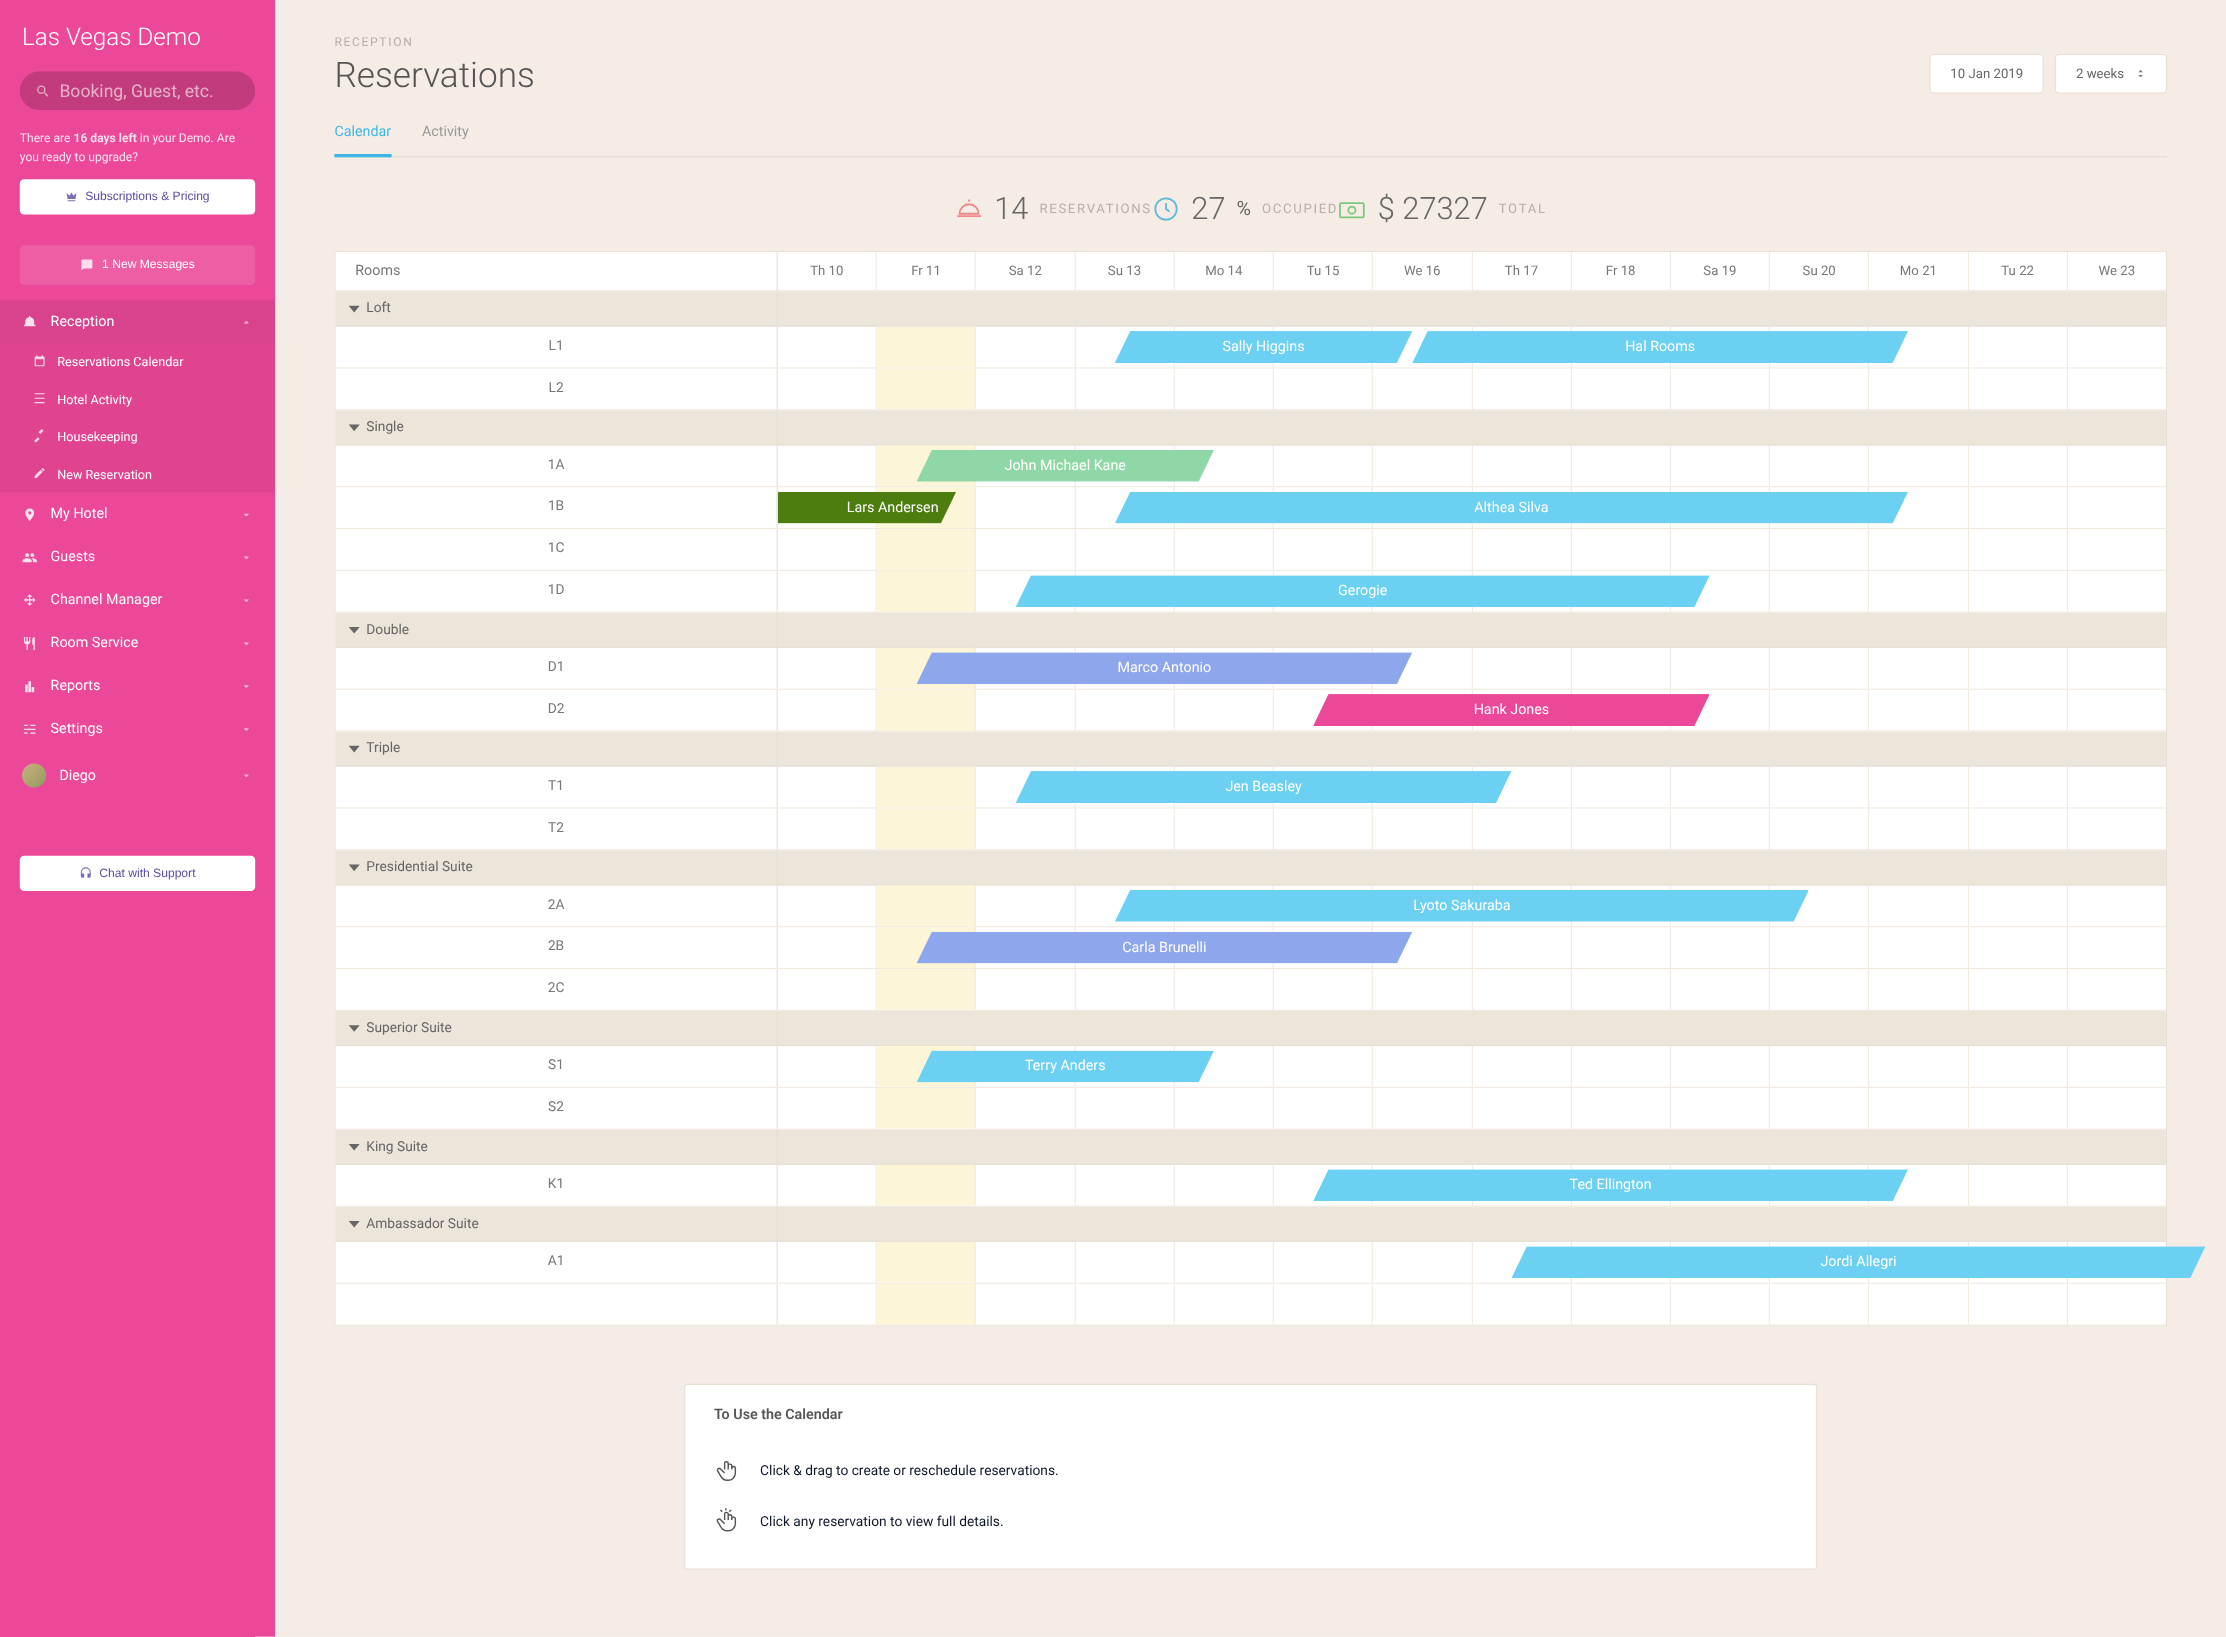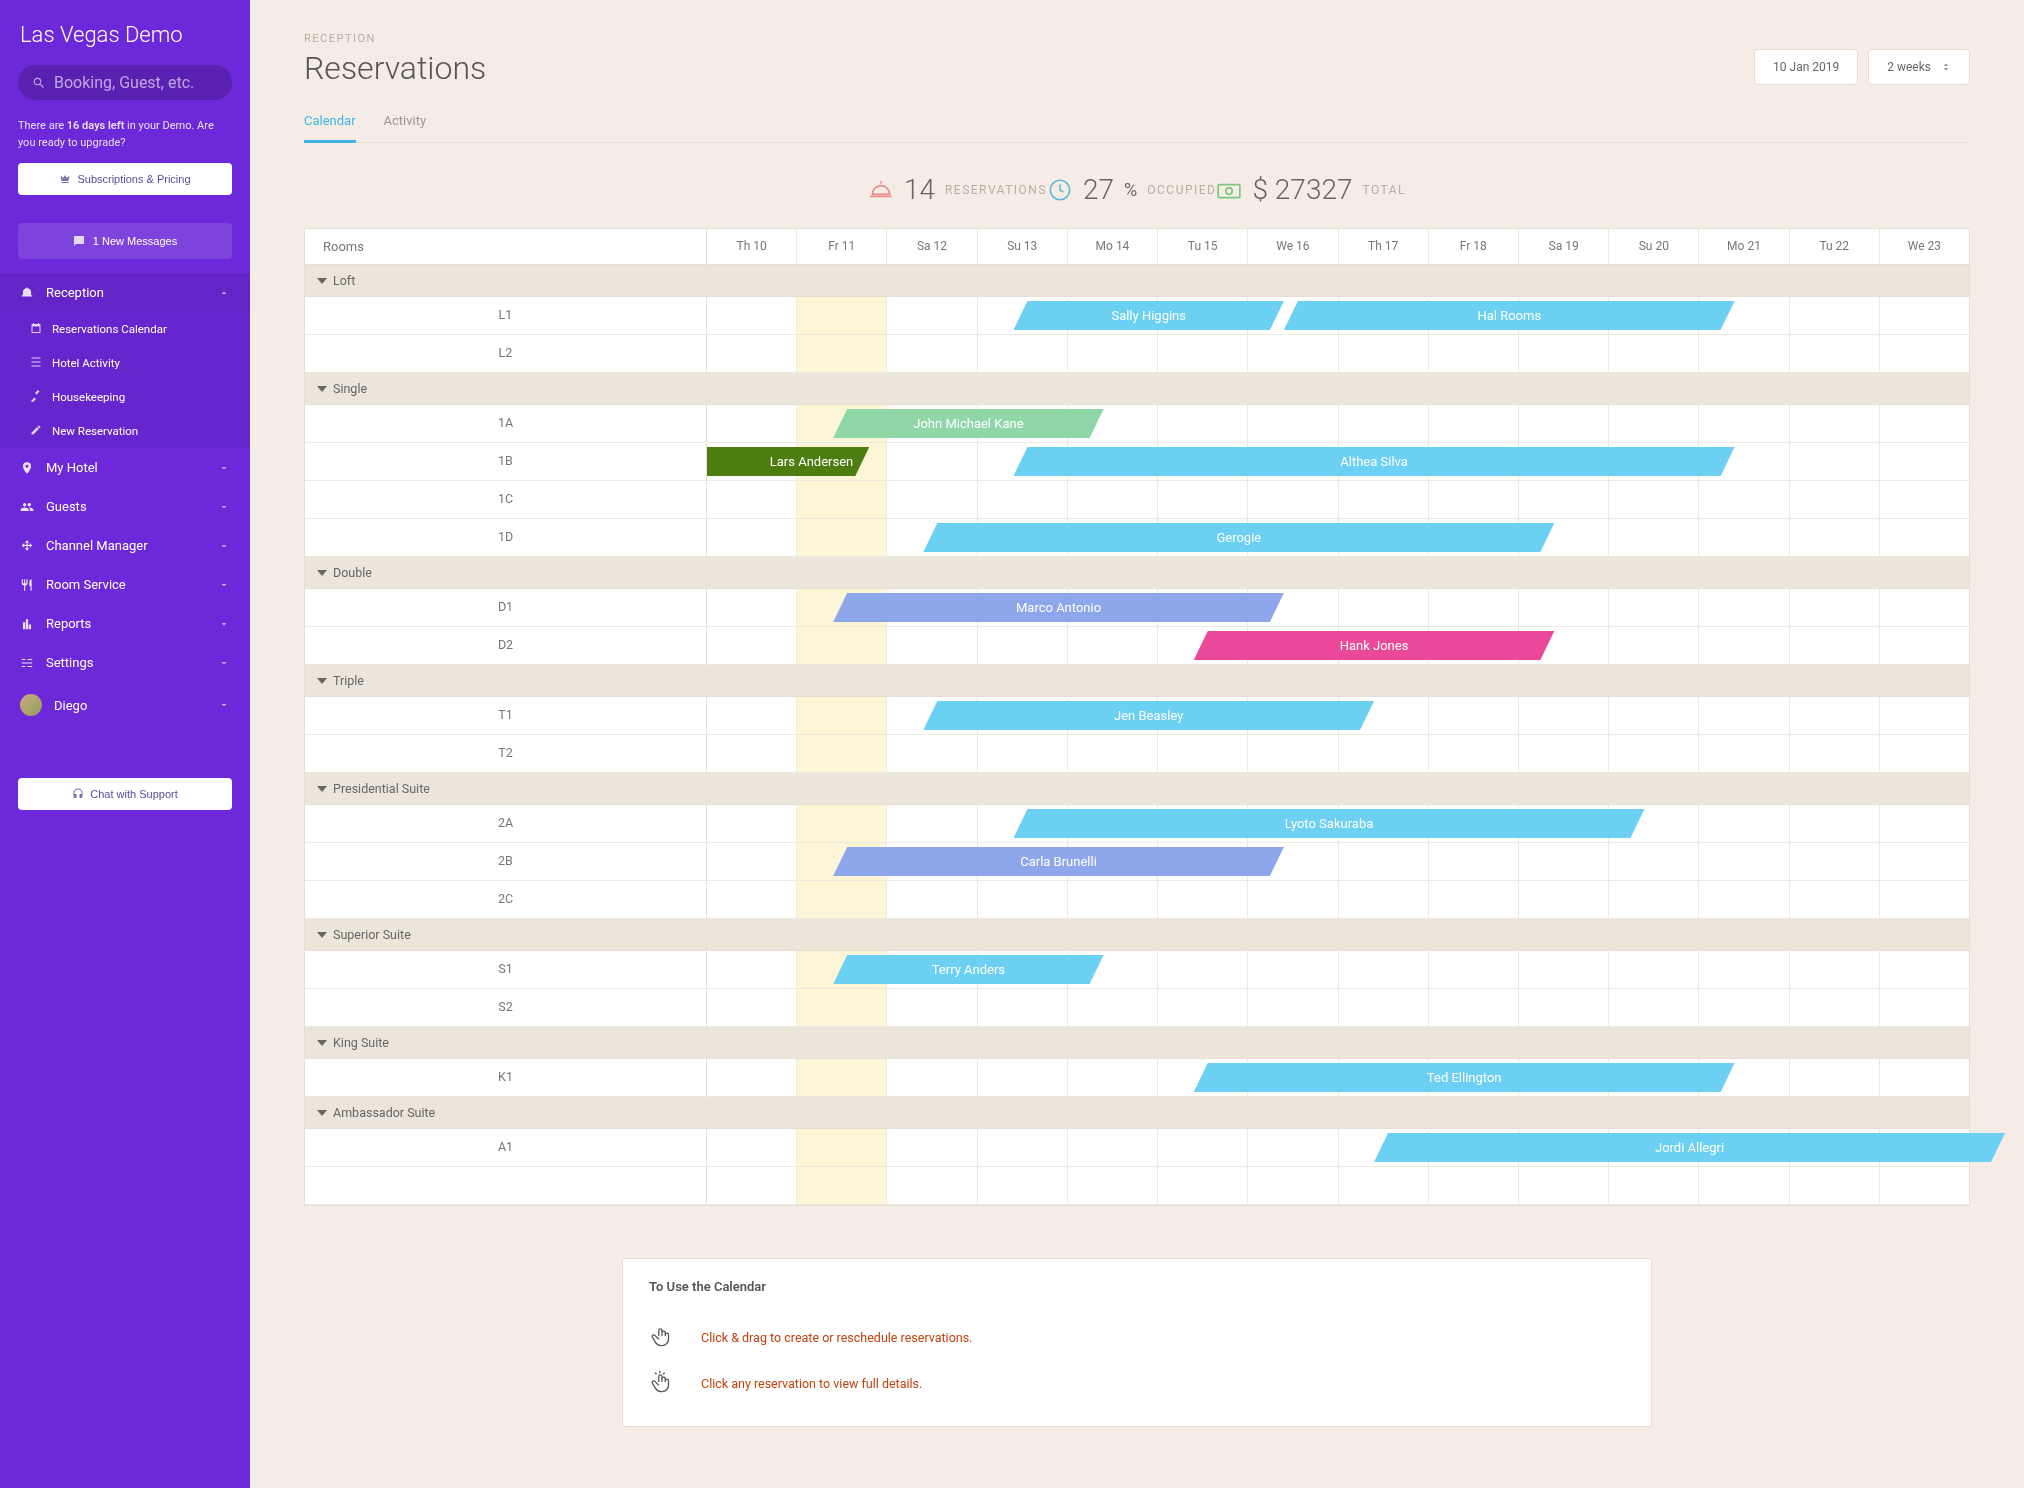--- a/index.html
+++ b/index.html
@@ -1,17 +1,17 @@
 <!DOCTYPE html>
 <html><head>
 <meta charset="utf-8">
 <style>
 * { box-sizing: border-box; margin: 0; padding: 0; }
 body { font-family: -apple-system, BlinkMacSystemFont, "Segoe UI", Roboto, sans-serif; background: #f5ede5; color: #555; font-size: 13px; display: flex; width: 2024px; height: 1488px; }
-.sidebar { width: 250px; background: #6d28d9; color: #fff; display: flex; flex-direction: column; padding: 0; flex-shrink: 0; }
+.sidebar { width: 250px; background: #ec4899; color: #fff; display: flex; flex-direction: column; padding: 0; flex-shrink: 0; }
 .brand { font-size: 22px; font-weight: 300; padding: 22px 20px 18px; }
 .search-box { margin: 0 18px 14px; background: rgba(0,0,0,0.18); border-radius: 20px; padding: 8px 14px; display: flex; align-items: center; gap: 8px; font-size: 16px; color: rgba(255,255,255,0.6); }
 .search-box svg { width: 14px; height: 14px; fill: rgba(255,255,255,0.6); }
 .demo-note { font-size: 11px; padding: 4px 18px 12px; color: rgba(255,255,255,0.85); line-height: 1.5; }
 .demo-note b { font-weight: 600; }
 .btn-white { background: #fff; color: #5e4a9e; border: none; border-radius: 4px; padding: 10px 12px; margin: 0 18px 14px; font-size: 11px; display: flex; align-items: center; justify-content: center; gap: 6px; cursor: pointer; }
 .btn-msg { background: rgba(255,255,255,0.12); color: #fff; border: none; border-radius: 4px; padding: 12px; margin: 14px 18px; font-size: 11px; display: flex; align-items: center; justify-content: center; gap: 8px; cursor: pointer; }
 .nav { display: flex; flex-direction: column; }
 .nav-item { padding: 12px 20px; font-size: 13px; display: flex; align-items: center; gap: 12px; cursor: pointer; position: relative; }
 .nav-item .chev { margin-left: auto; opacity: 0.6; }
@@ -55,21 +55,21 @@
 .cell { flex: 1; border-right: 1px solid #f0e9e0; }
 .cell:last-child { border-right: none; }
 .cell.today { background: #fdf5d8; }
 .bar { position: absolute; top: 4px; bottom: 4px; color: #fff; font-size: 13px; display: flex; align-items: center; justify-content: center; clip-path: polygon(14px 0, 100% 0, calc(100% - 14px) 100%, 0 100%); cursor: pointer; }
 .empty-row { height: 38px; border-bottom: 1px solid #f0e9e0; display:flex; }
 .empty-row .cell-pad { width:402px; border-right:1px solid #e7dfd5;}
 .tri { display: inline-block; width: 0; height: 0; border-left: 5px solid transparent; border-right: 5px solid transparent; border-top: 6px solid #666; }
 
 .help { background: #fff; border: 1px solid #e7dfd5; border-radius: 3px; margin: 52px auto 0; max-width: 1030px; padding: 20px 26px; }
 .help-title { font-size: 13px; font-weight: 600; color: #555; margin-bottom: 20px; }
-.help-row { display: flex; align-items: center; gap: 26px; padding: 10px 0; font-size: 12.5px; color: #c2410c; }
+.help-row { display: flex; align-items: center; gap: 16px; padding: 10px 0; font-size: 12.5px; color: #0f172a; }
 .hand { width: 26px; height: 26px; }
 </style>
 </head>
 <body>
 
 <aside class="sidebar">
   <div class="brand">Las Vegas Demo</div>
   <div class="search-box">
     <svg viewBox="0 0 24 24">
         <path d="M15.5 14h-.79l-.28-.27A6.47 6.47 0 0016 9.5 6.5 6.5 0 109.5 16c1.61 0 3.09-.59 4.23-1.57l.27.28v.79l5 5L20.49 19l-5-5zM9.5 14A4.5 4.5 0 1114 9.5 4.5 4.5 0 019.5 14z"></path>

